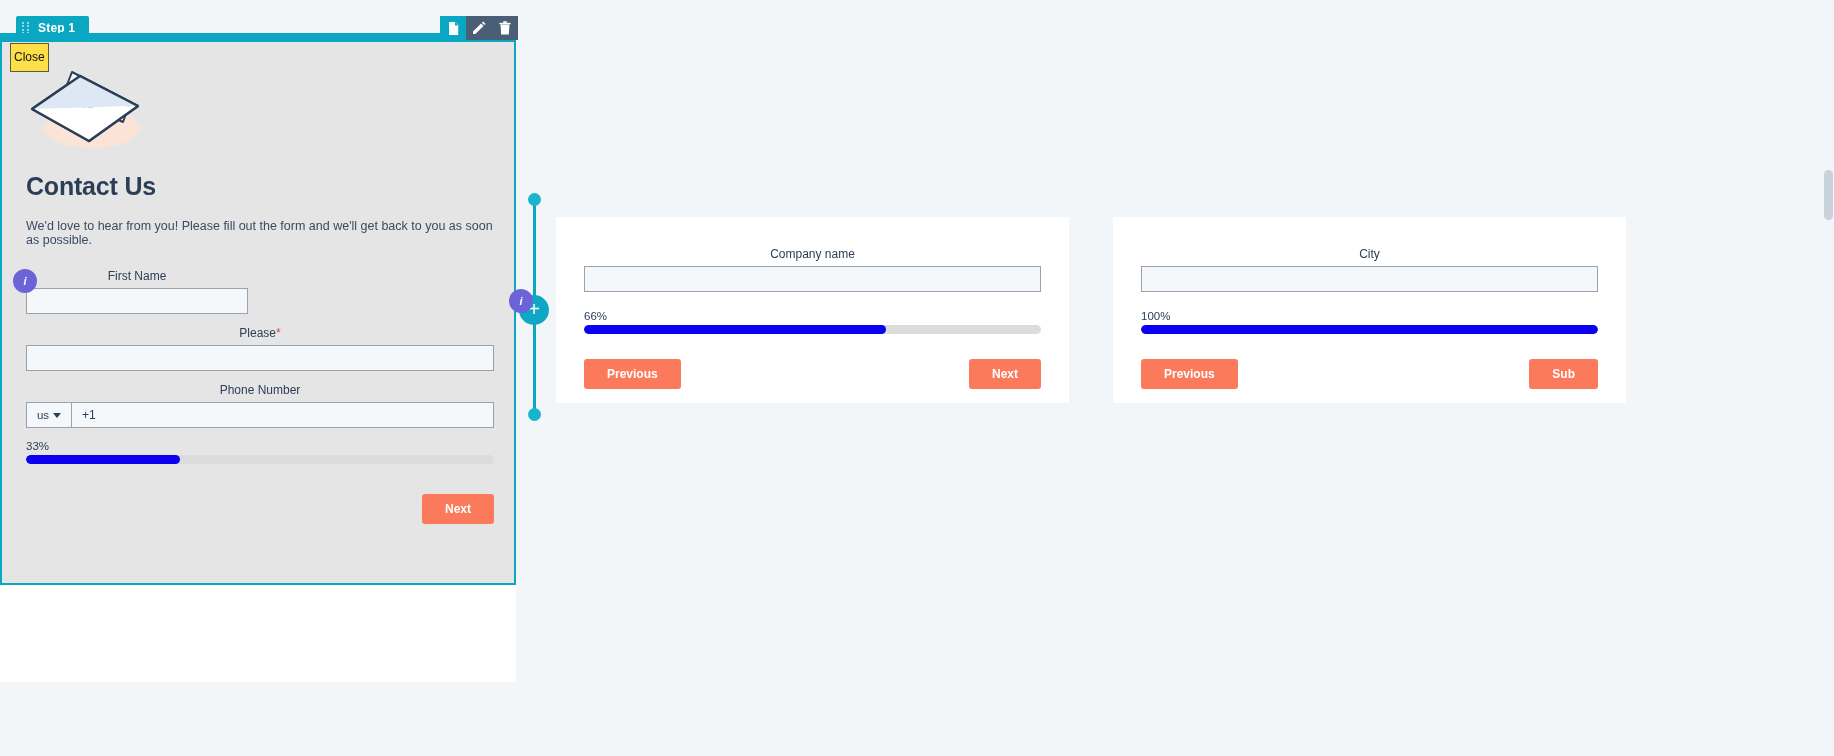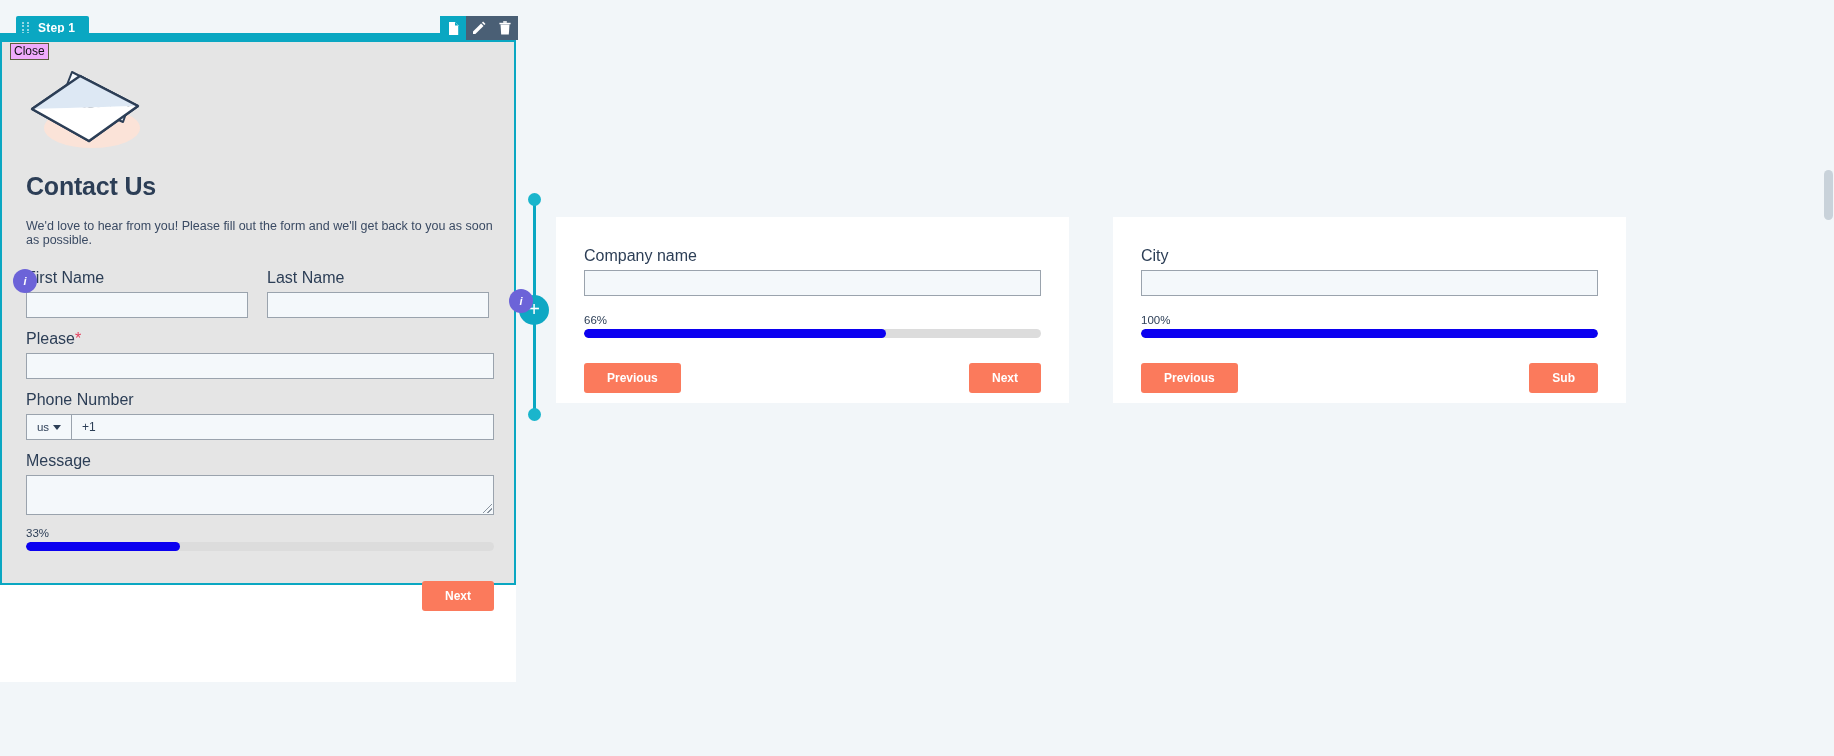--- a/index.html
+++ b/index.html
@@ -91,26 +91,26 @@
     cursor: pointer;
   }
   .tb-btn.active { background: #0aa7c2; }
   .tb-btn.dark   { background: #4a5f75; }
   .tb-btn svg { display: block; }
 
   
   .close-tip {
     position: absolute;
     left: 10px; top: 43px;
-    background: #f0abfc;
+    background: #fde047;
     border: 1px solid #5c5c3d;
     color: #111111;
     font-size: 12px;
     line-height: 13px;
-    padding: 1px 3px;
+    padding: 7px 3px;
     z-index: 40;
   }
 
   
   .form-inner {
     position: absolute;
     left: 24px; top: 20px;
     width: 468px;
   }
 
@@ -123,24 +123,25 @@
     margin: 0 0 18px 0;
     letter-spacing: -.2px;
   }
   .contact-sub {
     font-size: 12.5px;
     color: #3a4a63;
     margin: 0 0 22px 0;
   }
 
   .field-label {
-    font-size: 16px;
+    font-size: 12px;
     color: #2c3e56;
     margin-bottom: 5px;
     display: block;
+    text-align: center;
   }
   .req { color: #e4405f; }
 
   .txt-input {
     width: 100%;
     height: 26px;
     background: #f4f8fb;
     border: 1px solid #9aa3ad;
     display: block;
   }
@@ -378,48 +379,38 @@
       </div>
 
       <h1 class="contact-title">Contact Us</h1>
       <p class="contact-sub">We'd love to hear from you! Please fill out the form and we'll get back to you as soon as possible.</p>
 
       <div class="row-2">
         <div>
           <label class="field-label">First Name</label>
           <input class="txt-input" placeholder="" style="">
         </div>
-        <div>
-          <label class="field-label">Last Name</label>
-          <input class="txt-input" placeholder="" style="">
-        </div>
       </div>
 
       <div class="fgroup">
         <label class="field-label"><span>Please</span><span class="req">*</span></label>
         <input class="txt-input" placeholder="" style="">
       </div>
 
       <div class="fgroup">
         <label class="field-label">Phone Number</label>
         <div class="phone-wrap">
           <div class="phone-cc">
             <span>us</span>
             <span class="caret"></span>
           </div>
           <div class="phone-prefix">+1</div>
         </div>
       </div>
 
-      <div class="fgroup">
-        <label class="field-label">Message</label>
-        <div class="txt-area">
-          <span class="resize-grip"></span>
-        </div>
-      </div>
 
       <div>
         <div class="pct-label">33%</div>
         <div class="bar-track">
           <div class="bar-fill" id="bar1" style="width: 33%;"></div>
         </div>
       </div>
 
       <div class="btn-row right" style="margin-top:30px;">
         <button class="btn">Next</button>

